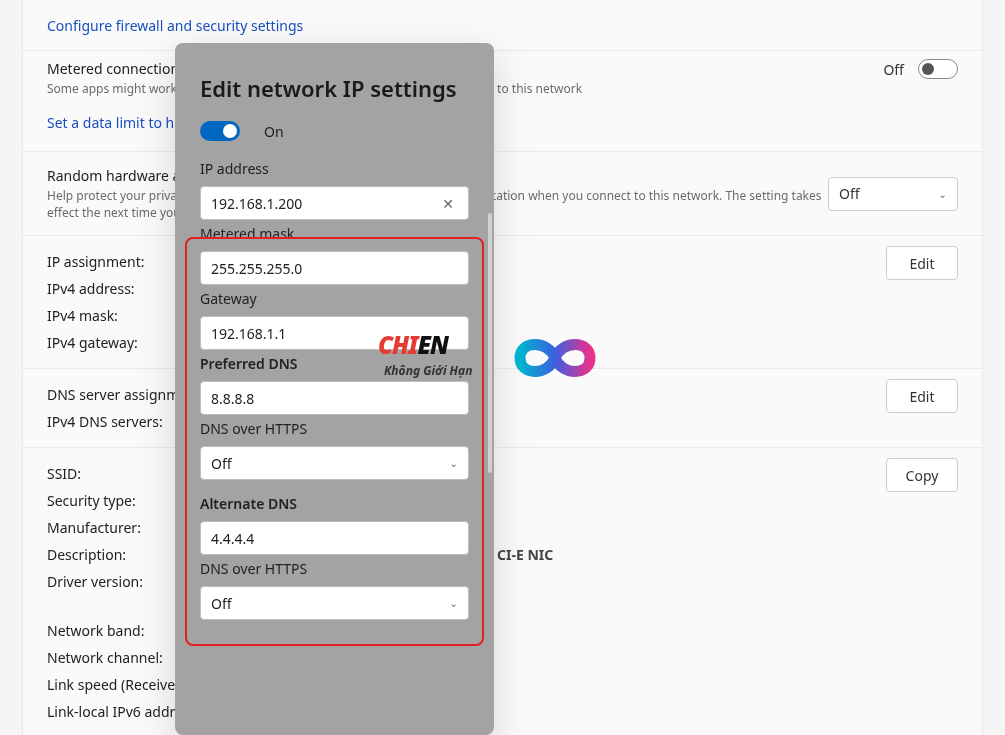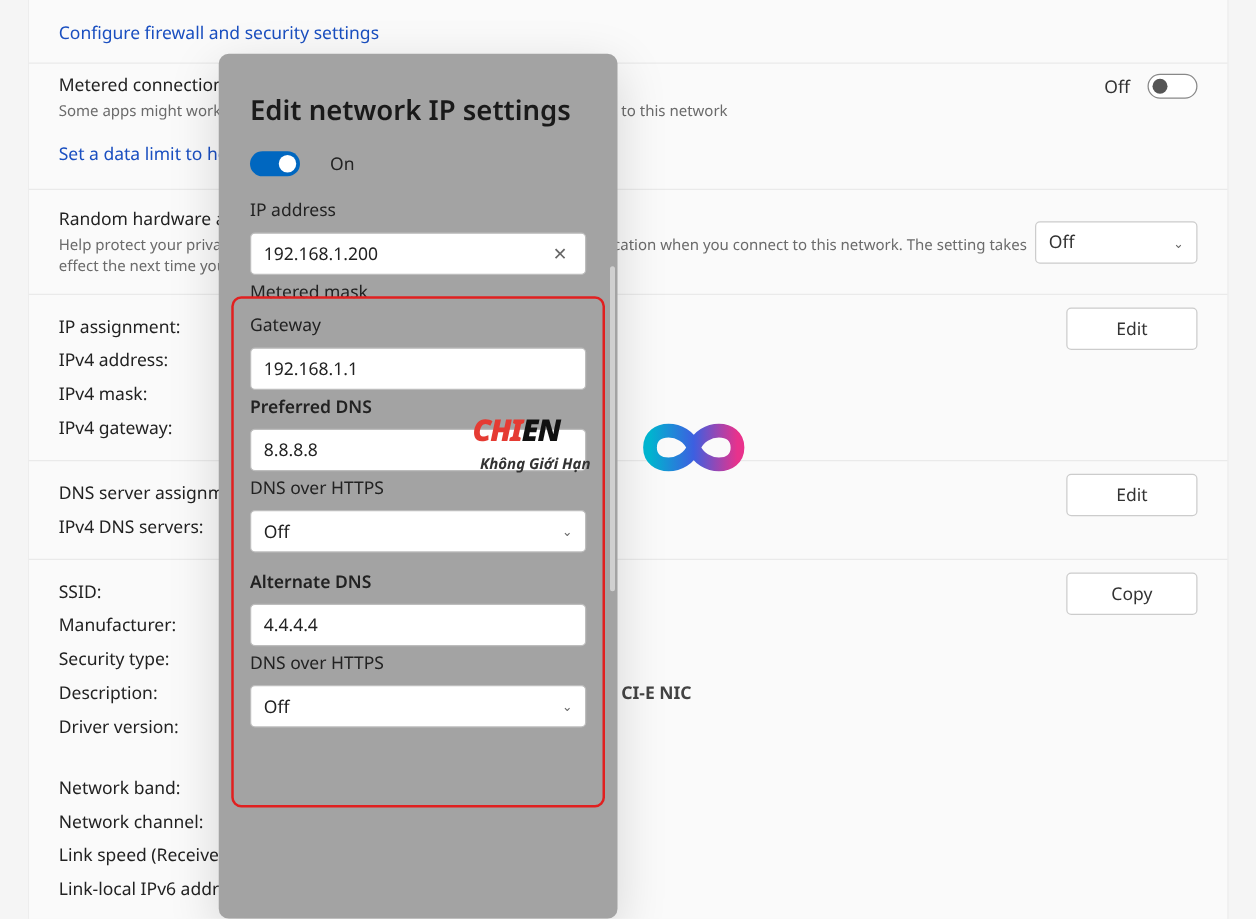--- a/index.html
+++ b/index.html
@@ -20,21 +20,21 @@
   .title { font-size: 14px; color: #222; }
   .sub { font-size: 12px; color: #6b6b6b; margin-top: 2px; }
 
   .tog-off-label { font-size: 14px; color: #333; margin-right: 6px; }
   .tog-off { width: 40px; height: 20px; border-radius: 10px; border: 1px solid #888; background: #fff; position: relative; display: inline-block; }
   .tog-off::after { content: ""; position: absolute; left: 3px; top: 3px; width: 12px; height: 12px; border-radius: 50%; background: #555; }
 
   .drop { width: 130px; height: 34px; border: 1px solid #ccc; border-radius: 4px; background: #fff; display: flex; align-items: center; justify-content: space-between; padding: 0 10px; font-size: 14px; color: #333; }
   .chevy { font-size: 10px; color: #666; }
 
-  .btn { width: 105px; height: 34px; border: 1px solid #ccc; border-radius: 4px; background: #fff; display: flex; align-items: center; justify-content: center; font-size: 14px; color: #333; cursor: pointer; }
+  .btn { width: 72px; height: 34px; border: 1px solid #ccc; border-radius: 4px; background: #fff; display: flex; align-items: center; justify-content: center; font-size: 14px; color: #333; cursor: pointer; }
 
   .kv-list { padding: 16px 24px; border-top: 1px solid #eaeaea; display: flex; flex-direction: column; gap: 8px; font-size: 14px; color: #222; }
   .kv-row { display: flex; align-items: flex-start; }
   .kv-row .k { width: 280px; }
   .kv-row .v { flex: 1; color: #444; font-weight: bold; }
   .kv-block { position: relative; }
   .kv-block .side-btn { position: absolute; right: 24px; top: 10px; }
 
   .gap { height: 14px; }
 
@@ -159,24 +159,24 @@
             </div>
         </div>
       </div>
 
       <div class="kv-block section">
         <div class="kv-list" style="border-top:none;">
           <div class="kv-row">
               <span class="k">SSID:</span>
             </div>
           <div class="kv-row">
+              <span class="k">Security type:</span>
+            </div>
+          <div class="kv-row">
               <span class="k">Manufacturer:</span>
-            </div>
-          <div class="kv-row">
-              <span class="k">Security type:</span>
             </div>
           <div class="kv-row">
               <span class="k">Description:</span>
               <span class="v" style="padding-left:170px;">CI-E NIC</span>
             </div>
           <div class="kv-row">
               <span class="k">Driver version:</span>
             </div>
           <div class="gap"></div>
           <div class="kv-row">
@@ -211,20 +211,23 @@
         <span class="on-label">On</span>
       </div>
 
       <div class="field-label">IP address</div>
       <div class="field-input">
         <span class="value">192.168.1.200</span>
         <span class="clear">✕</span>
       </div>
 
       <div class="field-label">Metered mask</div>
+      <div class="field-input">
+        <span class="value">255.255.255.0</span>
+      </div>
 
       <div class="field-label">Gateway</div>
       <div class="field-input">
         <span class="value">192.168.1.1</span>
       </div>
 
       <div class="field-label bold">Preferred DNS</div>
       <div class="field-input">
         <span class="value">8.8.8.8</span>
       </div>

